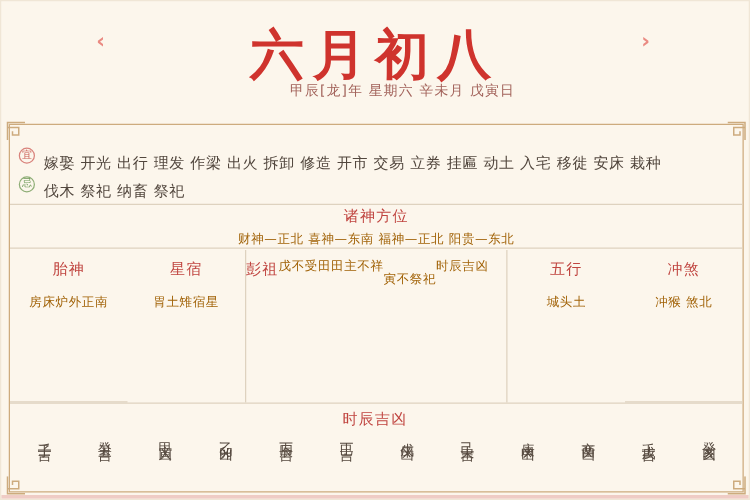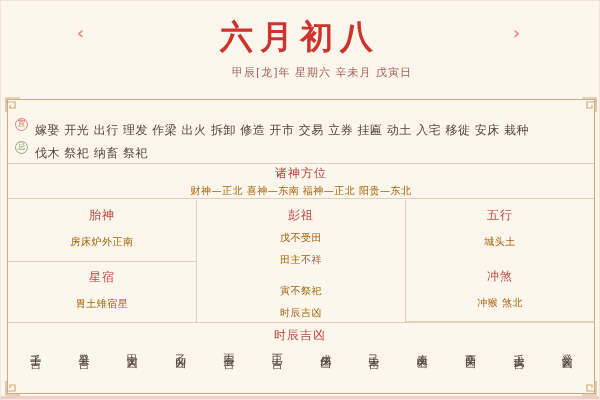--- a/index.html
+++ b/index.html
@@ -13,21 +13,21 @@
   .nav-arrow {
     position:absolute; top:24px; font-size:17px; color:#ea8a82;
     cursor:pointer; line-height:1; font-weight:bold;
     font-family:"DejaVu Sans", sans-serif;
   }
   .nav-prev { left:76px; }
   .nav-next { left:512px; }
   .title {
     position:absolute; top:14px; left:0; width:100%;
     text-align:center; font-family:"DejaVu Serif","Liberation Serif",serif;
-    font-weight:bold; font-size:33px; color:#cf332d; letter-spacing:7px;
+    font-weight:bold; font-size:43px; color:#cf332d; letter-spacing:7px;
   }
   .subtitle {
     position:absolute; top:64px; left:0; width:100%;
     text-align:center; font-size:11px; color:#a2625a; letter-spacing:1px;padding-left:44px;
   }
   
   .frame {
     position:absolute; left:6px; top:98px; width:588px; height:295px;
     border:1px solid #cdab7e;
   }
@@ -59,21 +59,21 @@
   }
   .sec-title { font-size:12px; color:#c04540; letter-spacing:1px; }
   .sec-text  { font-size:10px; color:#a16207; letter-spacing:0.5px; }
   .gods-row .sec-title { margin-top:1px; }
   .gods-row .sec-text  { margin-top:2px; }
   
   .grid {
     position:absolute; left:7px; top:199px; width:586px; height:123px;
     display:flex; border-bottom:1px solid #ded2bf;
   }
-  .col { display:flex; flex-direction:column; }
+  .col { display:flex; }
   .col-side { width:194px; }
   .col-mid  { width:217px; border-left:1px solid #ded2bf; border-right:1px solid #ded2bf; text-align:center; }
   .cell { flex:1; text-align:center; }
   .cell-top { border-bottom:1px solid #ded2bf; }
   .cell .sec-title { margin-top:7px; }
   .cell .sec-text  { margin-top:11px; }
   .col-mid .sec-title { margin-top:7px; }
   .col-mid .sec-text { margin-top:7px; line-height:1.45; }
   .col-mid .pz-gap { margin-top:17px; }
   

